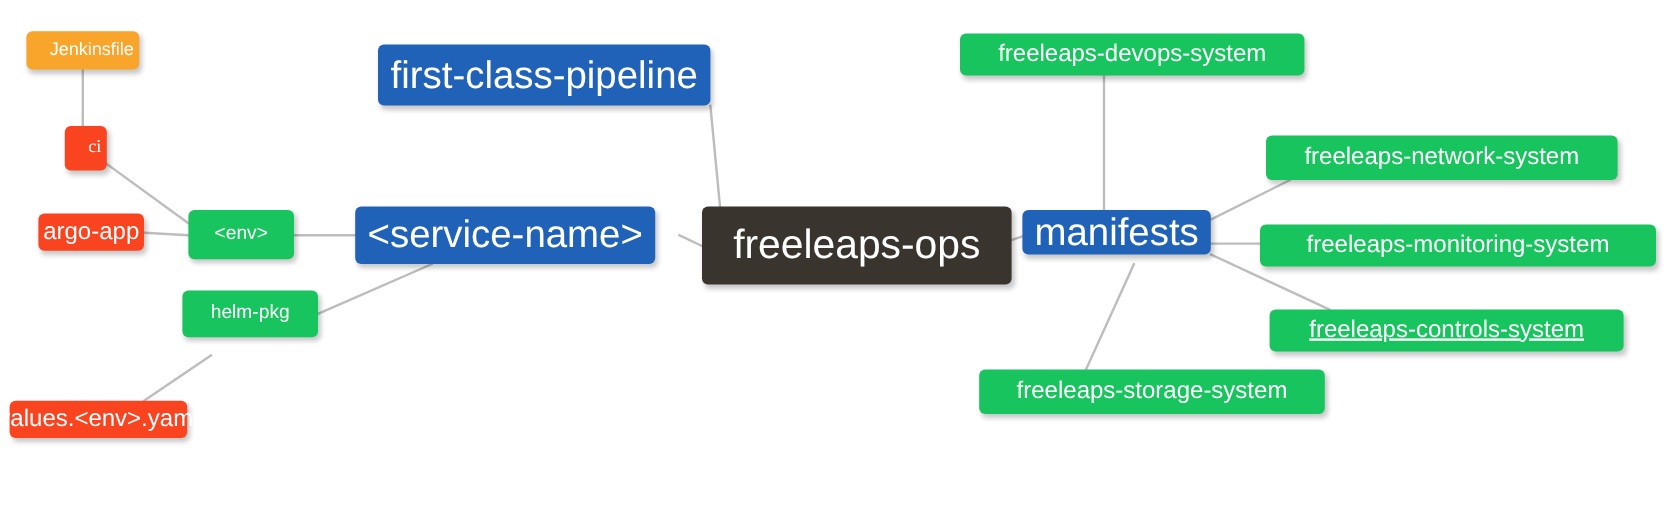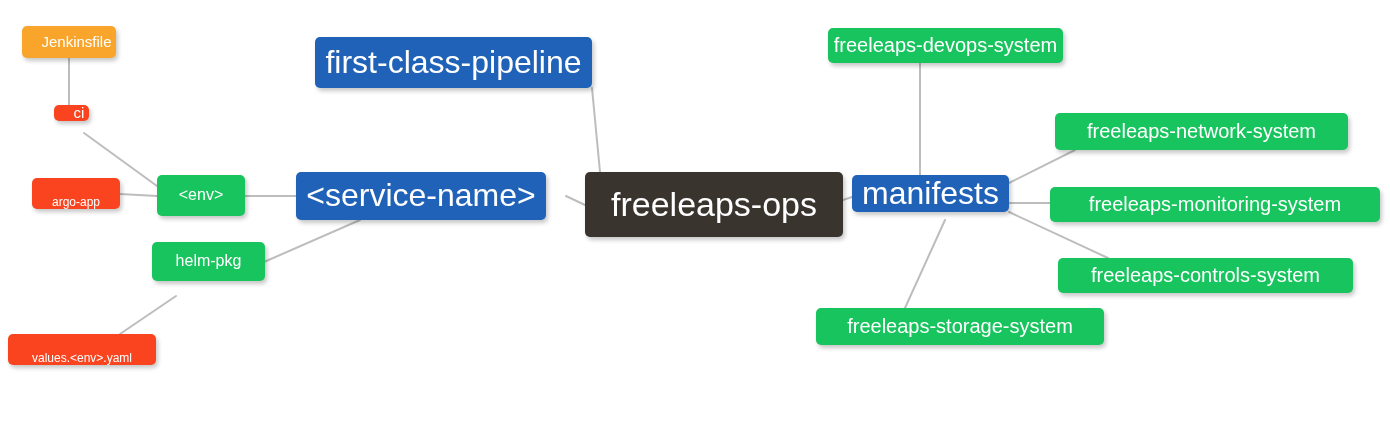--- a/index.html
+++ b/index.html
@@ -45,21 +45,21 @@
   .lvl-root  { background: #3a342f; font-size: 34px; }
   .lvl-blue  { background: #1f62b8; }
   .lvl-green { background: #18c45e; }
   .lvl-red   { background: #f9441f; }
   .lvl-orange{ background: #f9a52b; }
 
   .fs-34 { font-size: 34px; }
   .fs-28 { font-size: 32px; }
   .fs-22 { font-size: 16px; }
   .fs-20 { font-size: 20px; }
-  .fs-16 { font-size: 12px; align-items: flex-end; }
+  .fs-16 { font-size: 20px; }
   .fs-15 { font-size: 15px; padding-left: 25px; }
 </style>
 </head>
 <body>
 
 <div id="mindmap-canvas">
   <svg id="edge-layer" viewBox="0 0 1390 421" xmlns="http://www.w3.org/2000/svg">
       <line x1="585" y1="205" x2="566" y2="196" stroke="#bdbdbd" stroke-width="2" stroke-linecap="round"></line>
       <line x1="600" y1="172" x2="592" y2="88" stroke="#bdbdbd" stroke-width="2" stroke-linecap="round"></line>
       <line x1="843" y1="200" x2="852" y2="197" stroke="#bdbdbd" stroke-width="2" stroke-linecap="round"></line>
@@ -87,41 +87,41 @@
       </div>
       <div class="node lvl-blue fs-28" style="left: 852px; top: 175px; width: 157px; height: 37px;">
         <span class="node-label">manifests</span>
       </div>
       <div class="node lvl-green fs-22" style="left: 157px; top: 175px; width: 88px; height: 41px;">
         <span class="node-label">&lt;env&gt;</span>
       </div>
       <div class="node lvl-green fs-22" style="left: 152px; top: 242px; width: 113px; height: 39px;">
         <span class="node-label">helm-pkg</span>
       </div>
-      <div class="node lvl-red fs-15" style="left: 54px; top: 105px; width: 30px; height: 16px;">
+      <div class="node lvl-red fs-15" style="left: 54px; top: 105px; width: 30px; height: 37px; font-family: Liberation Serif, serif;">
         <span class="node-label">ci</span>
       </div>
       <div class="node lvl-red fs-16" style="left: 32px; top: 178px; width: 88px; height: 31px;">
         <span class="node-label">argo-app</span>
       </div>
       <div class="node lvl-orange fs-15" style="left: 22px; top: 26px; width: 94px; height: 32px;">
         <span class="node-label">Jenkinsfile</span>
       </div>
       <div class="node lvl-red fs-16" style="left: 8px; top: 334px; width: 148px; height: 31px;">
         <span class="node-label">values.&lt;env&gt;.yaml</span>
       </div>
-      <div class="node lvl-green fs-20" style="left: 800px; top: 28px; width: 235px; height: 35px; margin-left: 28px;">
+      <div class="node lvl-green fs-20" style="left: 800px; top: 28px; width: 287px; height: 35px;">
         <span class="node-label">freeleaps-devops-system</span>
       </div>
       <div class="node lvl-green fs-20" style="left: 1055px; top: 113px; width: 293px; height: 37px;">
         <span class="node-label">freeleaps-network-system</span>
       </div>
       <div class="node lvl-green fs-20" style="left: 1050px; top: 187px; width: 330px; height: 35px;">
         <span class="node-label">freeleaps-monitoring-system</span>
       </div>
-      <div class="node lvl-green fs-20" style="left: 1058px; top: 258px; width: 295px; height: 35px;">
+      <div class="node lvl-green fs-20" style="left: 1058px; top: 258px; width: 295px; height: 35px; text-decoration: underline;">
         <span class="node-label">freeleaps-controls-system</span>
       </div>
       <div class="node lvl-green fs-20" style="left: 816px; top: 308px; width: 288px; height: 37px;">
         <span class="node-label">freeleaps-storage-system</span>
       </div>
     </div>
 </div>
 
 </body></html>

